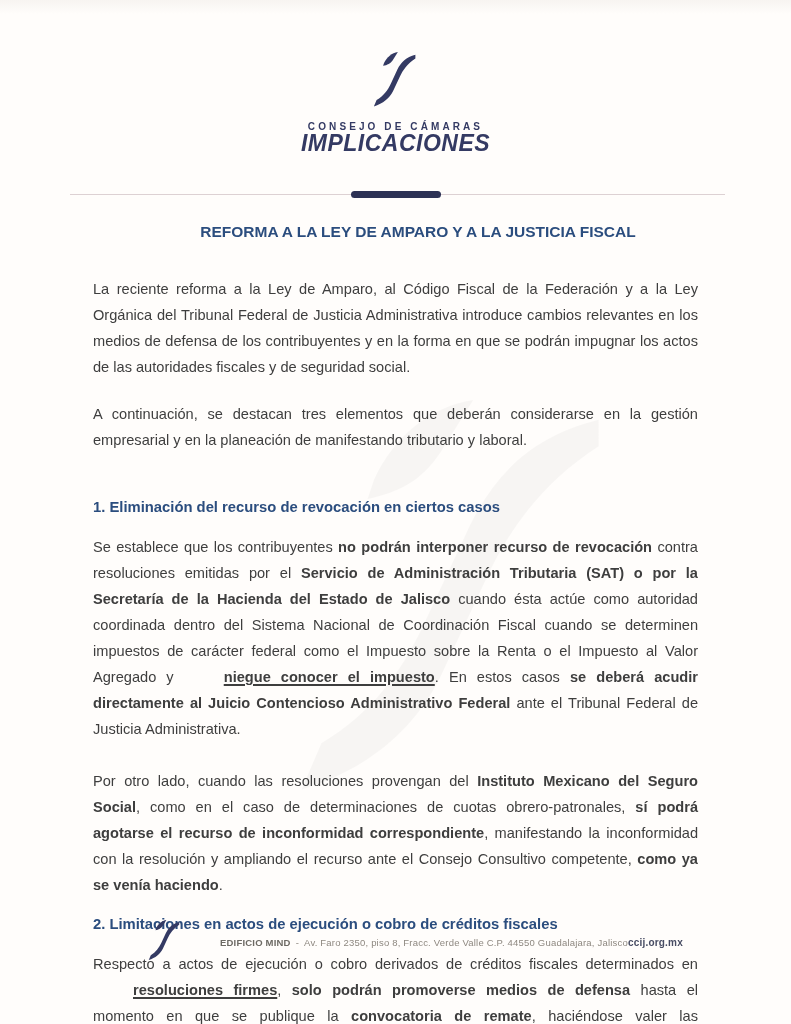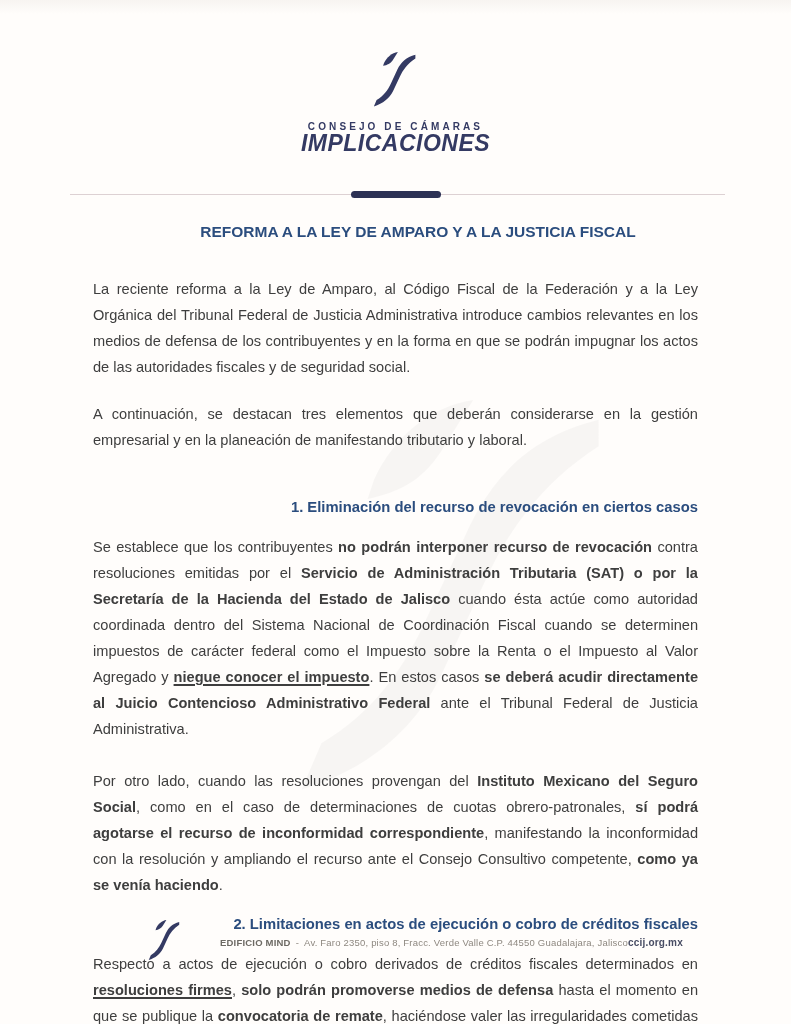--- a/index.html
+++ b/index.html
@@ -55,26 +55,25 @@
 
   
   .content { margin: 30px 93px 0 93px; }
   .para {
     margin: 0;
     text-align: justify;
     font-size: 14.6px; line-height: 26px;
     color: #3e3e3e;
   }
   .para .b { font-weight: 700; }
-  .para .u { text-decoration: underline; text-underline-offset: 2px; text-decoration-thickness: 1.5px; }
+  .para .u { text-decoration: underline; text-underline-offset: 2px; text-decoration-thickness: 1.5px; margin-left: 40px; }
   .heading {
     margin: 0;
     font-size: 14.8px; font-weight: 700; line-height: 20px;
     color: #2b4d7e;
-    text-align: right;
   }
   .mt-intro2  { margin-top: 21px; }
   .mt-head1   { margin-top: 44px; }
   .mt-para1   { margin-top: 17px; }
   .mt-para2   { margin-top: 26px; }
   .mt-head2   { margin-top: 16px; }
   .mt-para3   { margin-top: 17px; }
 
   
   .watermark {

